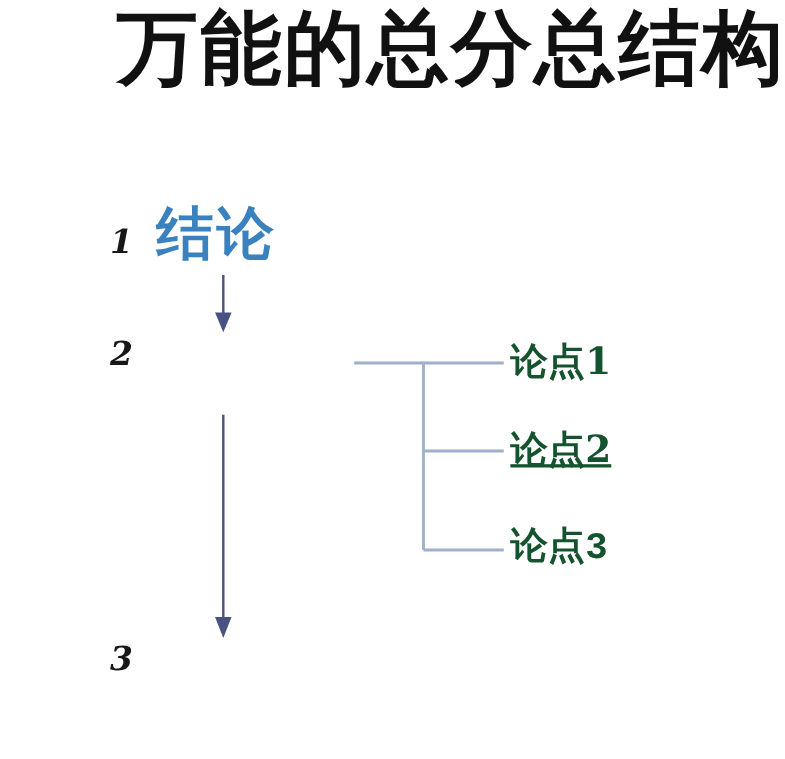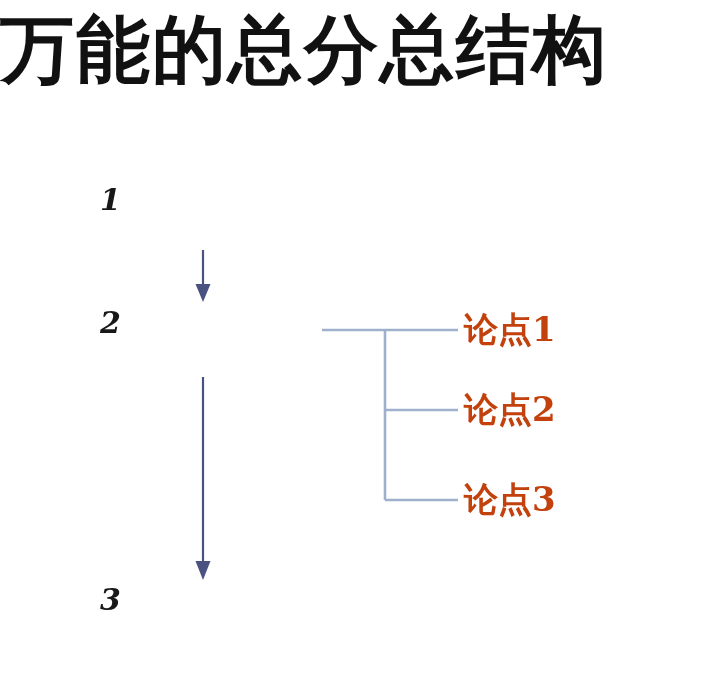--- a/index.html
+++ b/index.html
@@ -20,22 +20,22 @@
     height: 690px;
     background: #ffffff;
   }
 
   
   .title {
     position: absolute;
     left: 0;
     top: 8px;
     width: 714px;
-    text-align: left;
-    font-family: Liberation Serif, serif;
+    text-align: right;
+    font-family: Liberation Mono, monospace;
     font-weight: 700;
     font-size: 74px;
     line-height: 84px;
     letter-spacing: 2px;
     color: #111111;
     white-space: nowrap;
   }
 
   
   .node {
@@ -67,27 +67,27 @@
   #node-2 { left: 100px; top: 308px; }
   #node-3 { left: 100px; top: 585px; }
 
   
   .branch-label {
     position: absolute;
     font-family: "DejaVu Serif", "Liberation Serif", serif;
     font-weight: 700;
     font-size: 34px;
     line-height: 38px;
-    color: #c2410c;
+    color: #14532d;
     white-space: nowrap;
     letter-spacing: 0px;
   }
   #branch-label-1 { left: 464px; top: 310px; }
-  #branch-label-2 { left: 464px; top: 390px; }
-  #branch-label-3 { left: 464px; top: 480px; }
+  #branch-label-2 { left: 464px; top: 390px; text-decoration: underline; }
+  #branch-label-3 { left: 464px; top: 480px; font-family: Liberation Mono, monospace; }
 
   
   #connectors {
     position: absolute;
     left: 0;
     top: 0;
     width: 714px;
     height: 690px;
     pointer-events: none;
   }
@@ -118,20 +118,21 @@
       <line x1="385" y1="329" x2="385" y2="500" stroke="#9fb0cc" stroke-width="2.6"></line>
 
       <line x1="385" y1="410" x2="458" y2="410" stroke="#9fb0cc" stroke-width="2.6"></line>
 
       <line x1="385" y1="500" x2="458" y2="500" stroke="#9fb0cc" stroke-width="2.6"></line>
     </g>
   </svg>
 
   <div class="node" id="node-1">
     <span class="node-num">1</span>
+    <span class="node-label">结论</span>
   </div>
 
   <div class="node" id="node-2">
     <span class="node-num">2</span>
   </div>
 
   <div class="node" id="node-3">
     <span class="node-num">3</span>
   </div>
 

